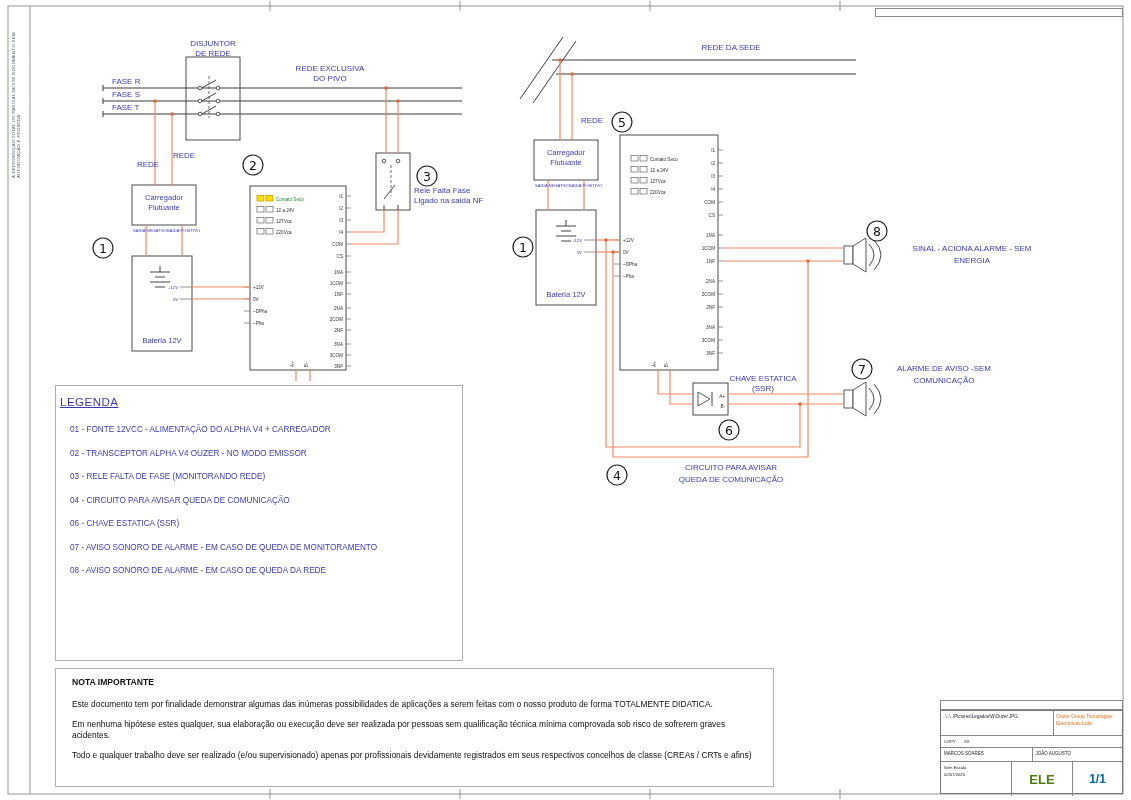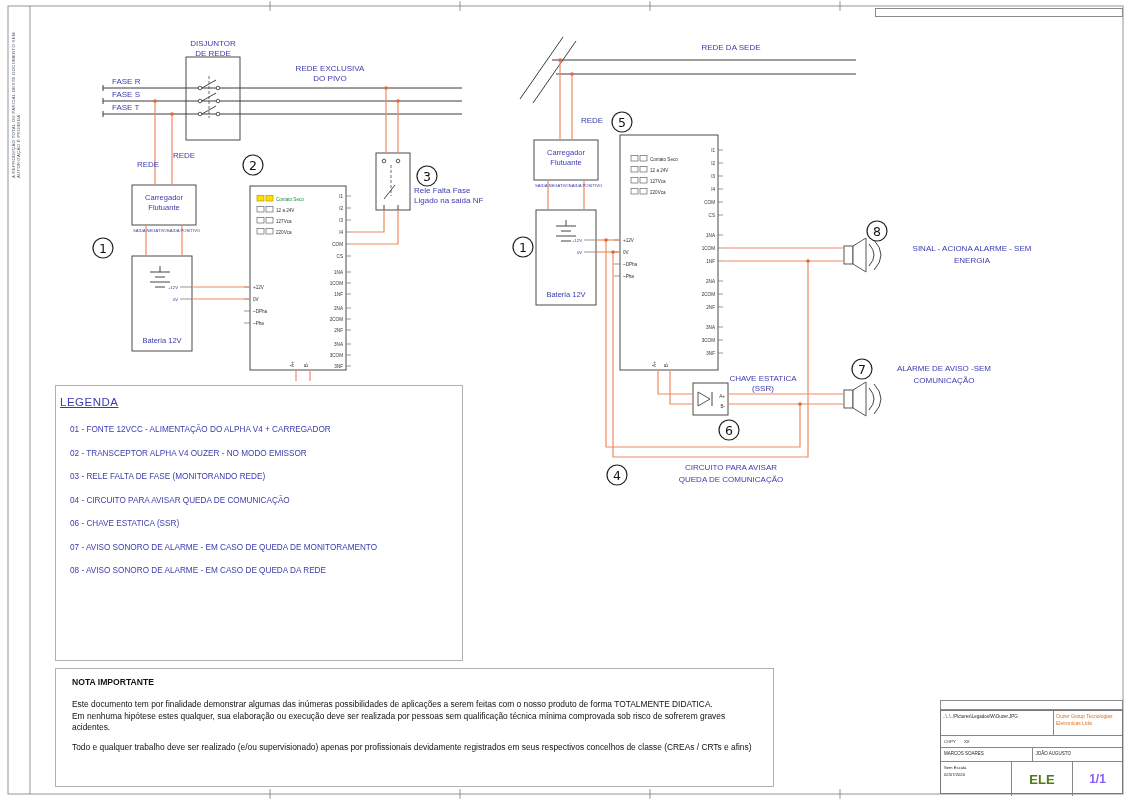--- a/index.html
+++ b/index.html
@@ -31,21 +31,21 @@
   .legend-box{position:absolute;left:55px;top:385px;width:408px;height:276px;
               border:1px solid #b0b0b0;box-sizing:border-box;}
   .legend-title{margin:10px 0 0 4px;color:#3b3baf;font-size:11.5px;
                 text-decoration:underline;letter-spacing:0.5px;}
   .legend-items{margin:10px 0 0 14px;}
   .legend-item{color:#3b3baf;font-size:8.2px;line-height:23.5px;white-space:nowrap;}
 
   .nota-box{position:absolute;left:55px;top:668px;width:719px;height:119px;
             border:1px solid #b0b0b0;box-sizing:border-box;padding:8px 16px;color:#111;}
   .nota-title{font-size:8.6px;font-weight:bold;margin-bottom:12px;}
-  .nota-box p{font-size:8.4px;margin:1px 0;line-height:1.3;}
+  .nota-box p{font-size:8.4px;margin:9px 0;line-height:1.3;}
   .nota-box p.last{margin-top:9px;}
 
   .strip{position:absolute;border:1px solid #8a8a8a;box-sizing:border-box;background:#fff;}
   .strip-top{left:875px;top:8px;width:248px;height:9px;}
   .strip-tb{left:940px;top:700px;width:183px;height:10px;}
 
   .tblock{position:absolute;left:940px;top:710px;width:183px;height:84px;
           border:1px solid #777;box-sizing:border-box;background:#fff;font-size:4.5px;color:#222;}
   .tb-rowA{display:flex;height:24px;border-bottom:1px solid #888;}
   .tb-file{width:112px;padding:3px 2px;box-sizing:border-box;color:#223;word-break:break-all;font-size:4.5px;}
@@ -54,21 +54,21 @@
   .tb-rowB{display:flex;height:11px;border-bottom:1px solid #888;align-items:center;
            padding-left:3px;gap:8px;font-size:4.2px;}
   .tb-rowC{display:flex;height:13px;border-bottom:1px solid #888;font-size:4.5px;}
   .tb-rowC div{width:50%;padding:3px 3px;box-sizing:border-box;}
   .tb-rowC div+div{border-left:1px solid #888;}
   .tb-rowD{display:flex;height:34px;}
   .tb-meta{width:70px;padding:3px;box-sizing:border-box;font-size:4.2px;line-height:1.6;}
   .tb-ele{width:60px;border-left:1px solid #888;display:flex;align-items:center;justify-content:center;
           font-size:13px;font-weight:bold;color:#4d7c0f;}
   .tb-num{flex:1;border-left:1px solid #888;display:flex;align-items:center;justify-content:center;
-          font-size:12px;font-weight:bold;color:#8b5cf6;}
+          font-size:12px;font-weight:bold;color:#0369a1;}
 
   .margin-note{position:absolute;left:11px;top:28px;height:150px;writing-mode:vertical-rl;
                transform:rotate(180deg);font-size:4.3px;color:#556070;letter-spacing:0.3px;}
 </style>
 </head>
 <body>
 
 <div class="sheet">
 
 <svg width="1131" height="800" viewBox="0 0 1131 800">

